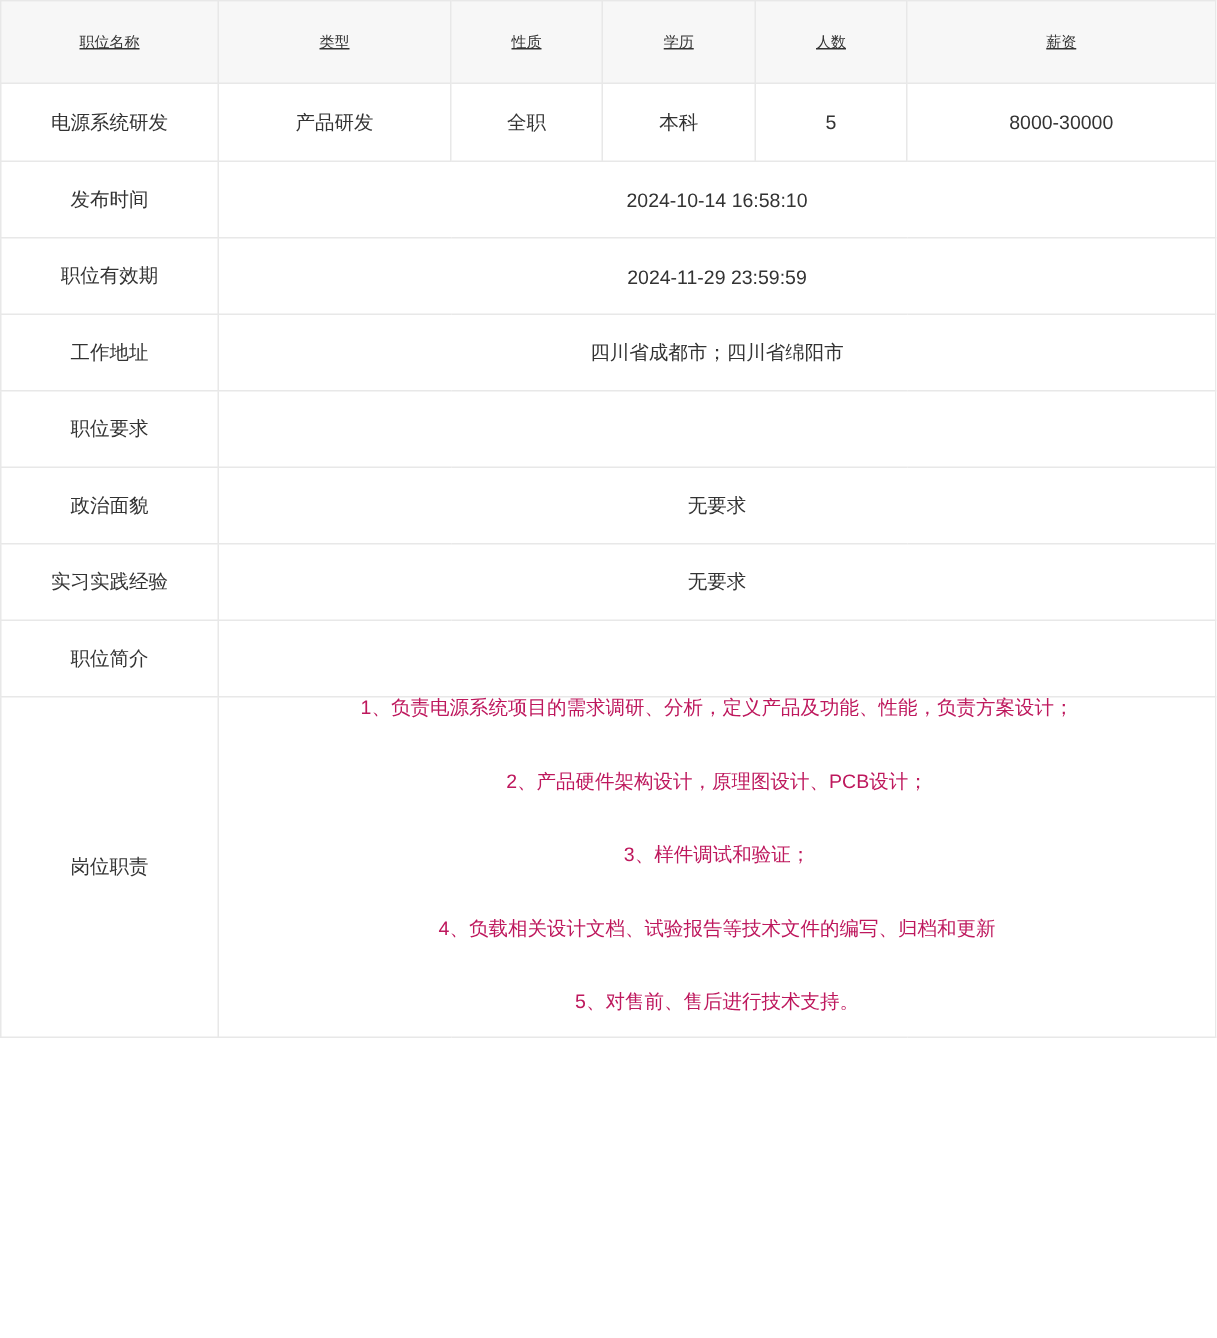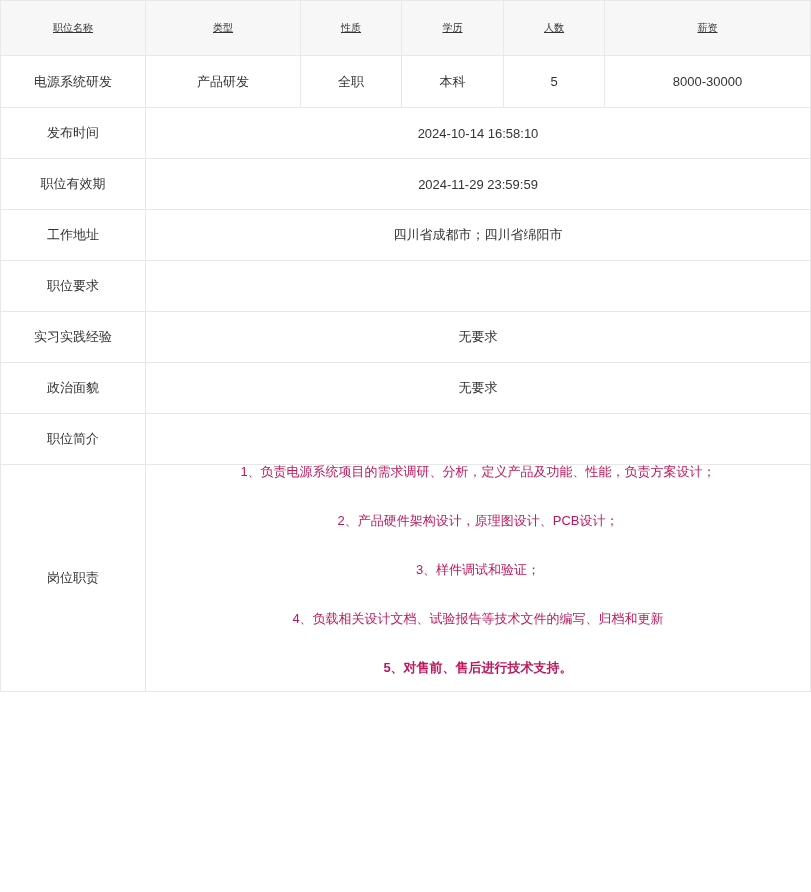--- a/index.html
+++ b/index.html
@@ -64,21 +64,20 @@
     line-height: 1.0;
     vertical-align: middle;
   }
   .duty-body p {
     margin: 0 0 36px 0;
     font-size: 13px;
     color: #be185d;
   }
   .duty-body p:last-child {
     margin-bottom: 17px;
-    font-weight: bold;
   }
   .col-type { width: 154px; }
   .col-nature { width: 100px; }
   .col-edu { width: 101px; }
   .col-count { width: 100px; }
   .col-salary { width: 205px; margin-top: 36px; }
 </style>
 </head>
 <body>
 
@@ -118,26 +117,26 @@
       <td class="label-cell">工作地址</td>
       <td class="value-cell" colspan="5">四川省成都市；四川省绵阳市</td>
     </tr>
 
     <tr class="row-detail">
       <td class="label-cell">职位要求</td>
       <td class="value-cell empty-cell" colspan="5"></td>
     </tr>
 
     <tr class="row-detail">
-      <td class="label-cell">实习实践经验</td>
+      <td class="label-cell">政治面貌</td>
       <td class="value-cell" colspan="5">无要求</td>
     </tr>
 
     <tr class="row-detail">
-      <td class="label-cell">政治面貌</td>
+      <td class="label-cell">实习实践经验</td>
       <td class="value-cell" colspan="5">无要求</td>
     </tr>
 
     <tr class="row-detail">
       <td class="label-cell">职位简介</td>
       <td class="value-cell empty-cell" colspan="5"></td>
     </tr>
 
     <tr>
       <td class="label-cell duty-label">岗位职责</td>

